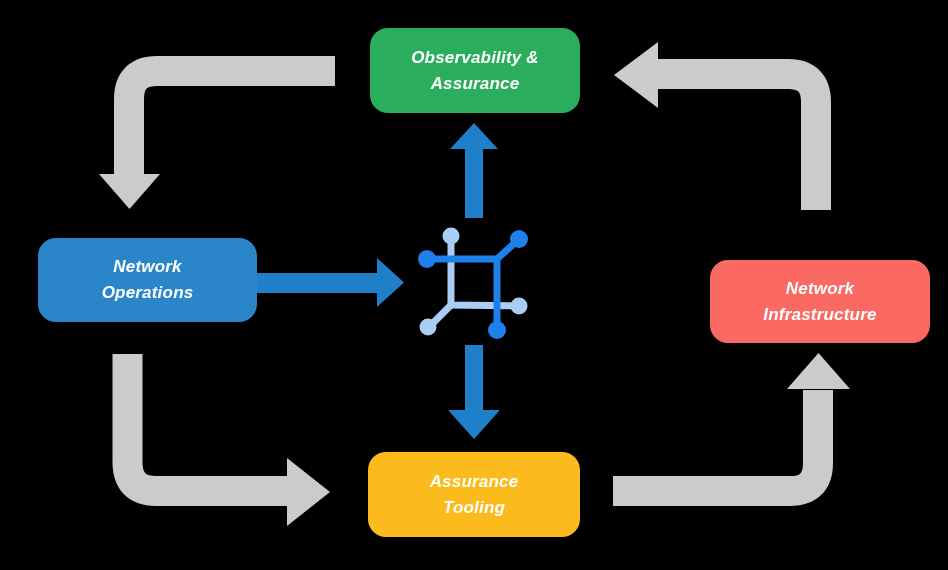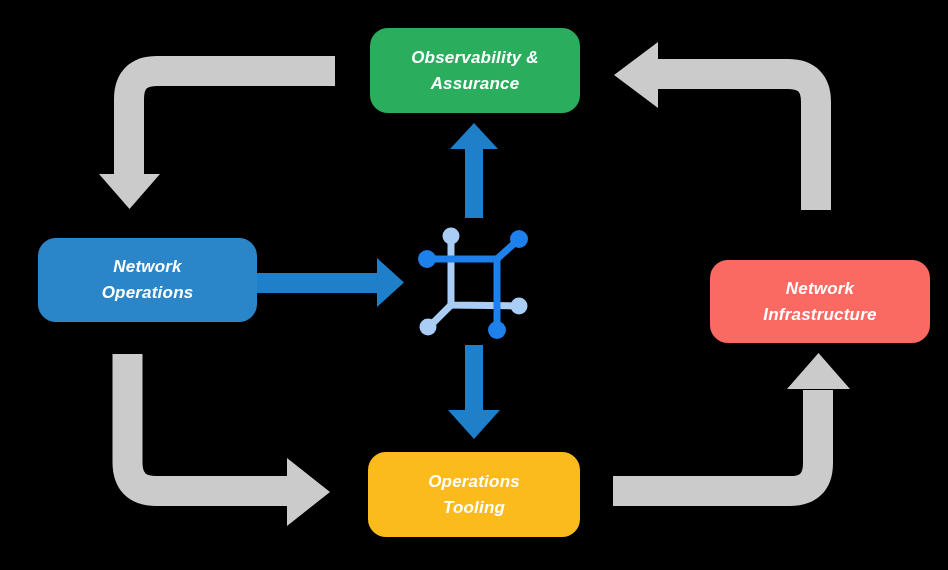--- a/index.html
+++ b/index.html
@@ -107,16 +107,16 @@
 
   <div class="box box-operations">
     <span>Network Operations</span>
   </div>
 
   <div class="box box-infrastructure">
     <span>Network Infrastructure</span>
   </div>
 
   <div class="box box-automation">
-    <span>Operations Tooling</span>
+    <span>Assurance Tooling</span>
   </div>
 
 </div>
 
 </body></html>

